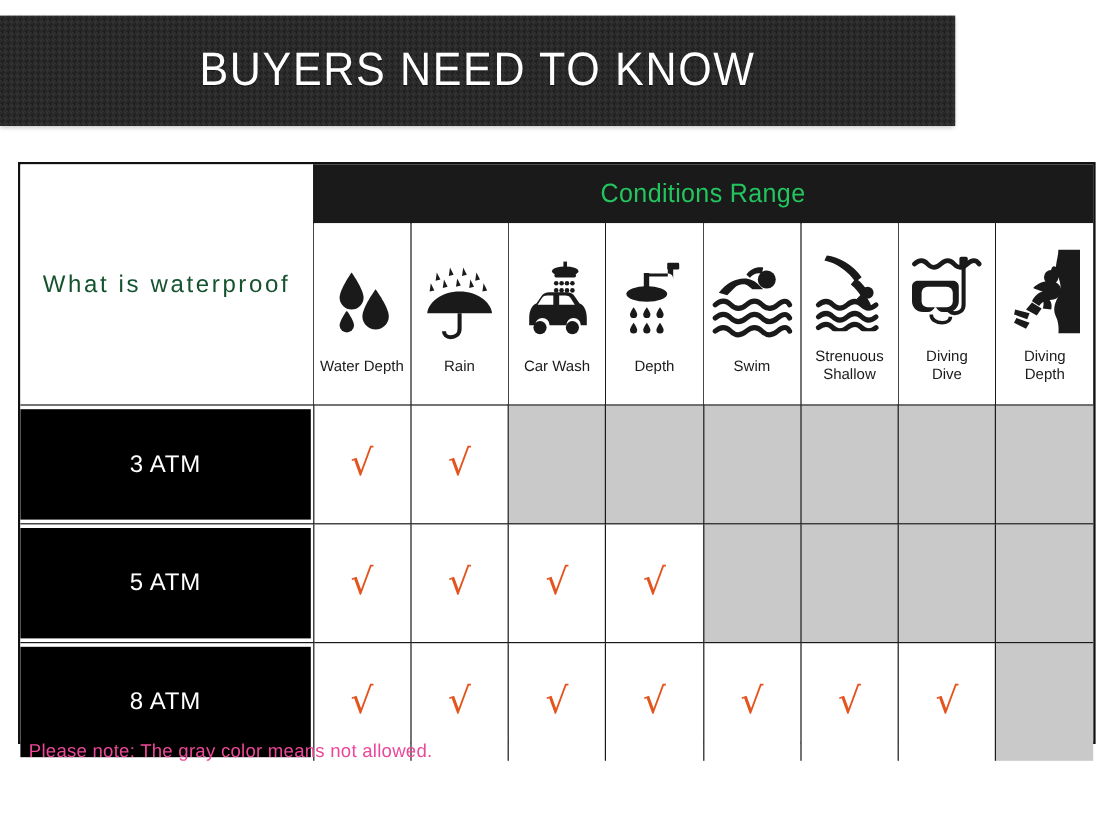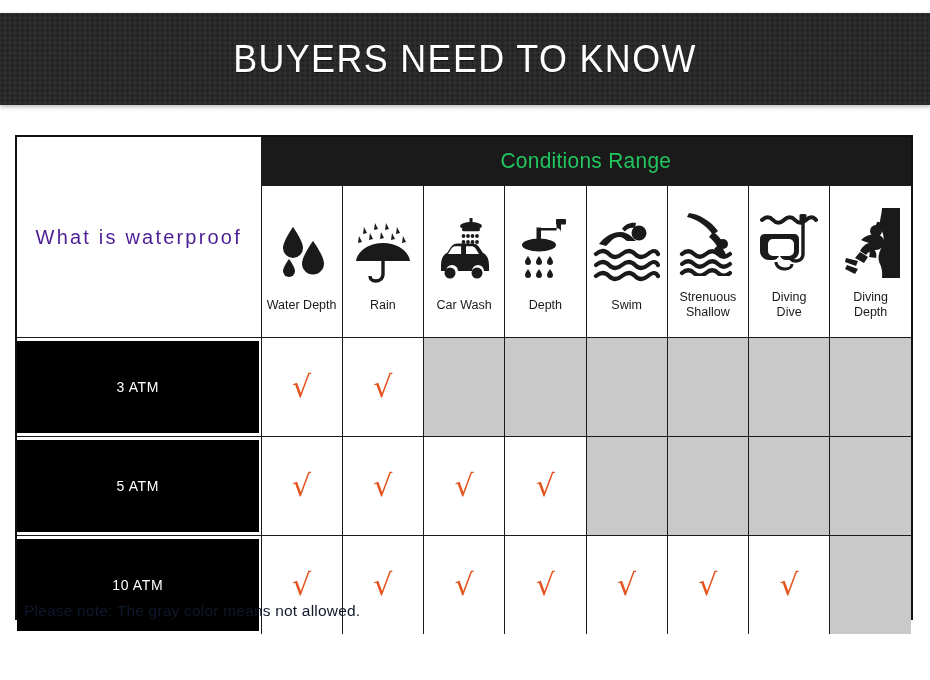--- a/index.html
+++ b/index.html
@@ -13,21 +13,21 @@
     font-family: "Liberation Sans", sans-serif;
     overflow: hidden;
     position: relative;
   }
 
   
   .banner {
     position: absolute;
     left: 0;
     top: 13px;
-    width: 930px;
+    width: 796px;
     height: 92px;
     background-color: #2b2b2b;
     background-image:
       linear-gradient(45deg, rgba(255,255,255,0.045) 25%, transparent 25%, transparent 75%, rgba(255,255,255,0.045) 75%),
       linear-gradient(45deg, rgba(0,0,0,0.35) 25%, transparent 25%, transparent 75%, rgba(0,0,0,0.35) 75%);
     background-size: 5px 5px, 5px 5px;
     background-position: 0 0, 2.5px 2.5px;
     display: flex;
     align-items: center;
     justify-content: center;
@@ -71,21 +71,21 @@
 
   
   .col-label { width: 244px; }
 
   .what-cell {
     border-top: none !important;
     border-left: none !important;
   }
   .what-text {
     font-size: 20px;
-    color: #4c1d95;
+    color: #14532d;
     letter-spacing: 2.2px;
     line-height: 1.45;
     font-weight: 400;
   }
 
   .cond-header {
     background: #1a1a1a !important;
     color: #22c55e;
     font-size: 22px;
     letter-spacing: 0.3px;
@@ -124,21 +124,21 @@
     height: 98px;
   }
   .atm-block {
     background: #000000;
     color: #ffffff;
     height: calc(100% - 6px);
     margin: 3px 2px 3px 0;
     display: flex;
     align-items: center;
     justify-content: center;
-    font-size: 14px;
+    font-size: 20px;
     letter-spacing: 0.6px;
   }
 
   
   .cell-yes, .cell-no {
     height: 98px;
   }
   .cell-no { background: #c9c9c9 !important; }
   .check {
     color: #e4541f;
@@ -148,23 +148,23 @@
     display: inline-block;
   }
 
   .last-col-edge { border-right: none !important; }
   .last-row-edge { border-bottom: none !important; }
 
   
   .footnote {
     position: absolute;
     left: 24px;
-    top: 602px;
+    top: 618px;
     font-size: 15.5px;
-    color: #0f172a;
+    color: #ec4899;
     letter-spacing: 0.2px;
   }
 </style>
 </head>
 <body>
 
 <div class="banner">
   <div class="banner-title">BUYERS NEED TO KNOW</div>
 </div>
 
@@ -368,21 +368,21 @@
         <td class="cell-yes"><span class="check">√</span></td>
         <td class="cell-yes"><span class="check">√</span></td>
         <td class="cell-no"></td>
         <td class="cell-no"></td>
         <td class="cell-no"></td>
         <td class="cell-no last-col-edge"></td>
       </tr>
 
       <tr>
         <td class="atm-cell col-label last-row-edge">
-          <div class="atm-block">10 ATM</div>
+          <div class="atm-block">8 ATM</div>
         </td>
         <td class="cell-yes last-row-edge"><span class="check">√</span></td>
         <td class="cell-yes last-row-edge"><span class="check">√</span></td>
         <td class="cell-yes last-row-edge"><span class="check">√</span></td>
         <td class="cell-yes last-row-edge"><span class="check">√</span></td>
         <td class="cell-yes last-row-edge"><span class="check">√</span></td>
         <td class="cell-yes last-row-edge"><span class="check">√</span></td>
         <td class="cell-yes last-row-edge"><span class="check">√</span></td>
         <td class="cell-no last-col-edge last-row-edge"></td>
       </tr>

